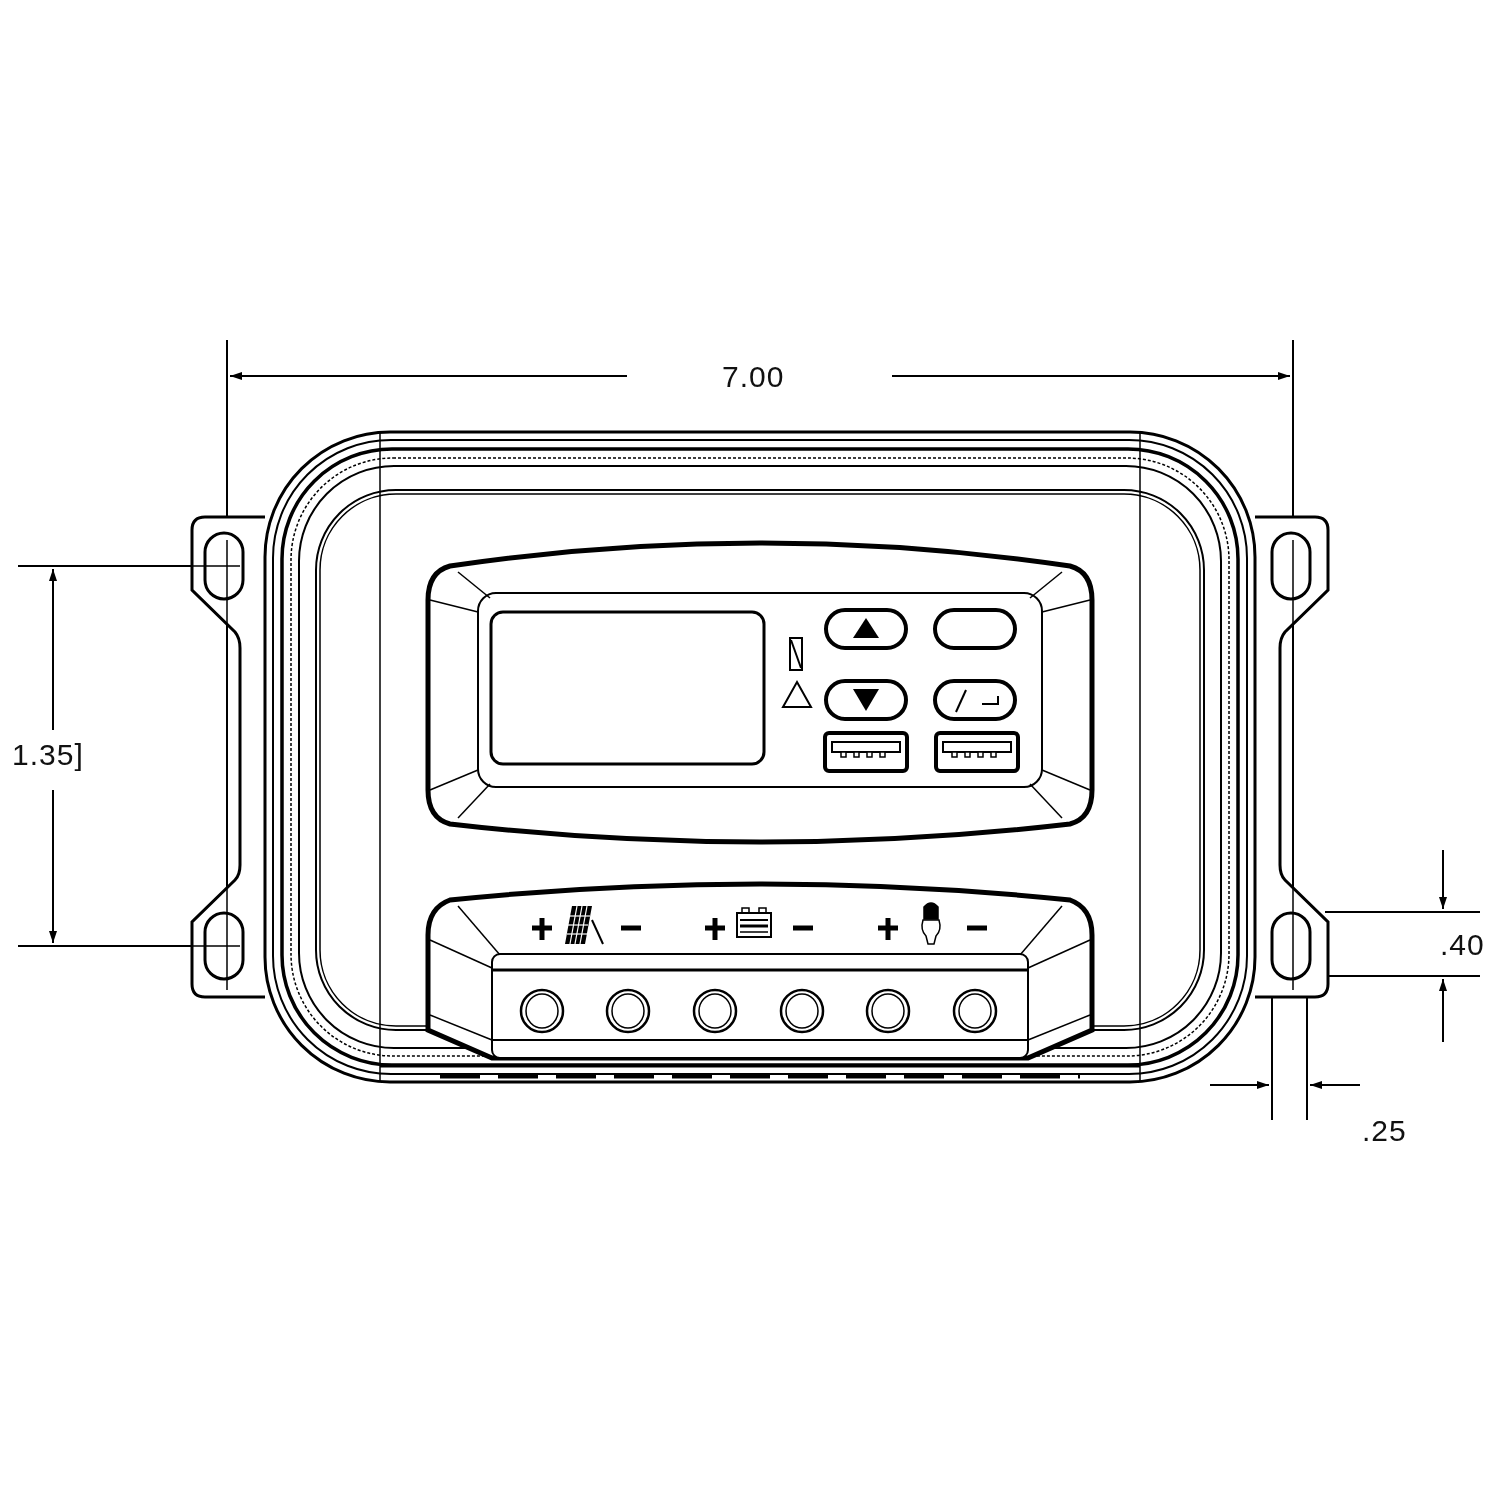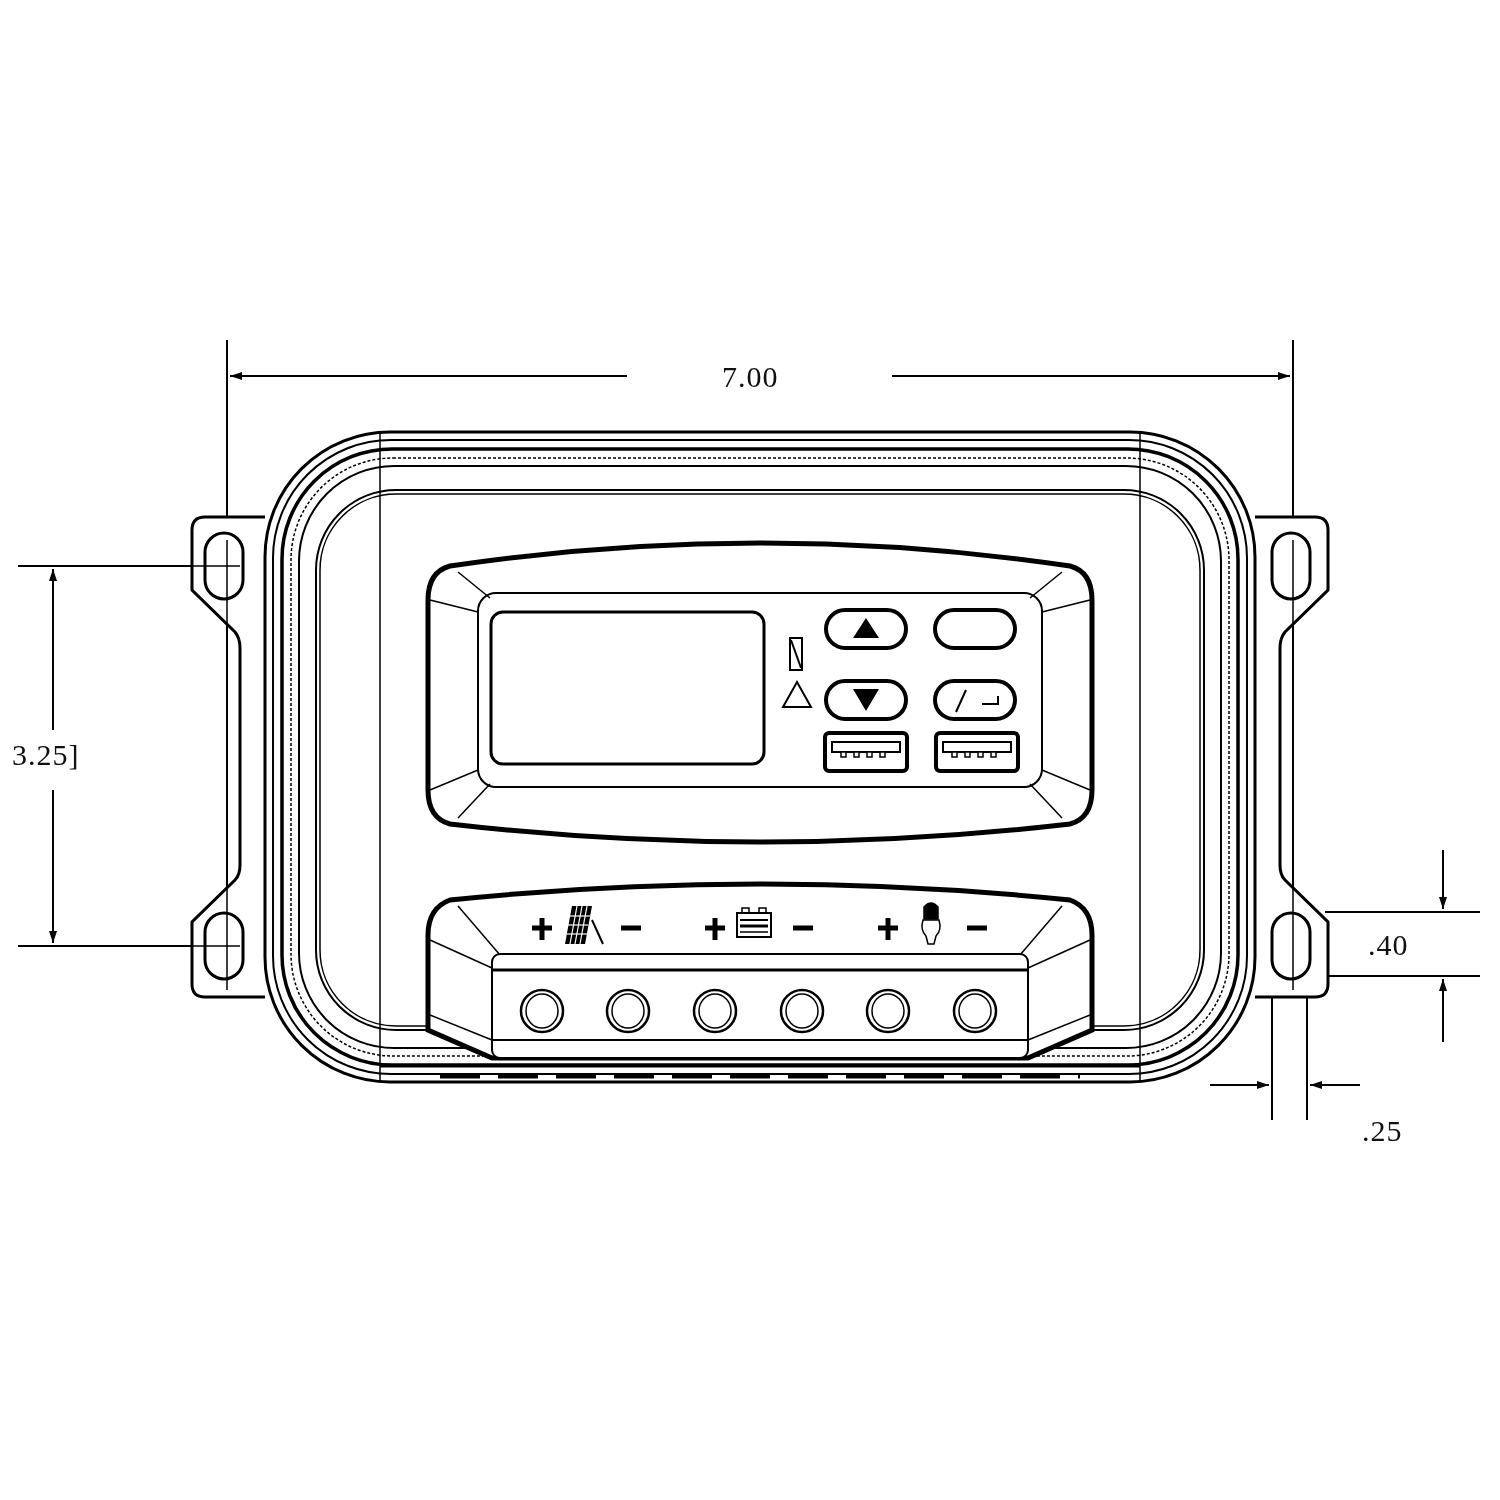--- a/index.html
+++ b/index.html
@@ -1,23 +1,23 @@
 <!DOCTYPE html>
 <html><head>
 <meta charset="utf-8">
 <style>
   html, body { margin: 0; padding: 0; background: #ffffff; }
   body { width: 1500px; height: 1500px; position: relative; overflow: hidden;
          font-family: "Liberation Sans", "DejaVu Sans", sans-serif; }
   svg { position: absolute; left: 0; top: 0; }
-  .dim-label { position: absolute; font-family: Liberation Serif, serif;
+  .dim-label { position: absolute; font-family: Liberation Sans, sans-serif;
                font-size: 30px; color: #111; letter-spacing: 1px; line-height: 1; white-space: nowrap; }
   #dim-width { left: 722px; top: 362px; }
   #dim-height { left: 12px; top: 740px; }
-  #dim-tab-h { left: 1368px; top: 930px; }
+  #dim-tab-h { left: 1440px; top: 930px; }
   #dim-tab-w { left: 1362px; top: 1116px; }
 </style>
 </head>
 <body>
 
 <svg width="1500" height="1500" viewBox="0 0 1500 1500" xmlns="http://www.w3.org/2000/svg">
   <defs>
     <marker id="arr" markerWidth="12" markerHeight="8" refX="12" refY="4" orient="auto" markerUnits="userSpaceOnUse">
       <path d="M0,0 L12,4 L0,8 Z" fill="#000"></path>
     </marker>
@@ -229,15 +229,15 @@
     <line x1="740" y1="932" x2="768" y2="932" stroke-width="1.5"></line>
   </g>
 
   <g stroke="#000" stroke-width="1.5" fill="#fff">
     <path d="M923,920 Q920,930 926,936 L928,944 L934,944 L936,936 Q942,930 939,920 Z"></path>
     <path d="M924,907 Q931,899 938,907 L938,919 L924,919 Z" fill="#000"></path>
   </g>
 </svg>
 
 <div class="dim-label" id="dim-width">7.00</div>
-<div class="dim-label" id="dim-height">3.25]</div>
+<div class="dim-label" id="dim-height">1.35]</div>
 <div class="dim-label" id="dim-tab-h">.40</div>
 <div class="dim-label" id="dim-tab-w">.25</div>
 
 </body></html>

